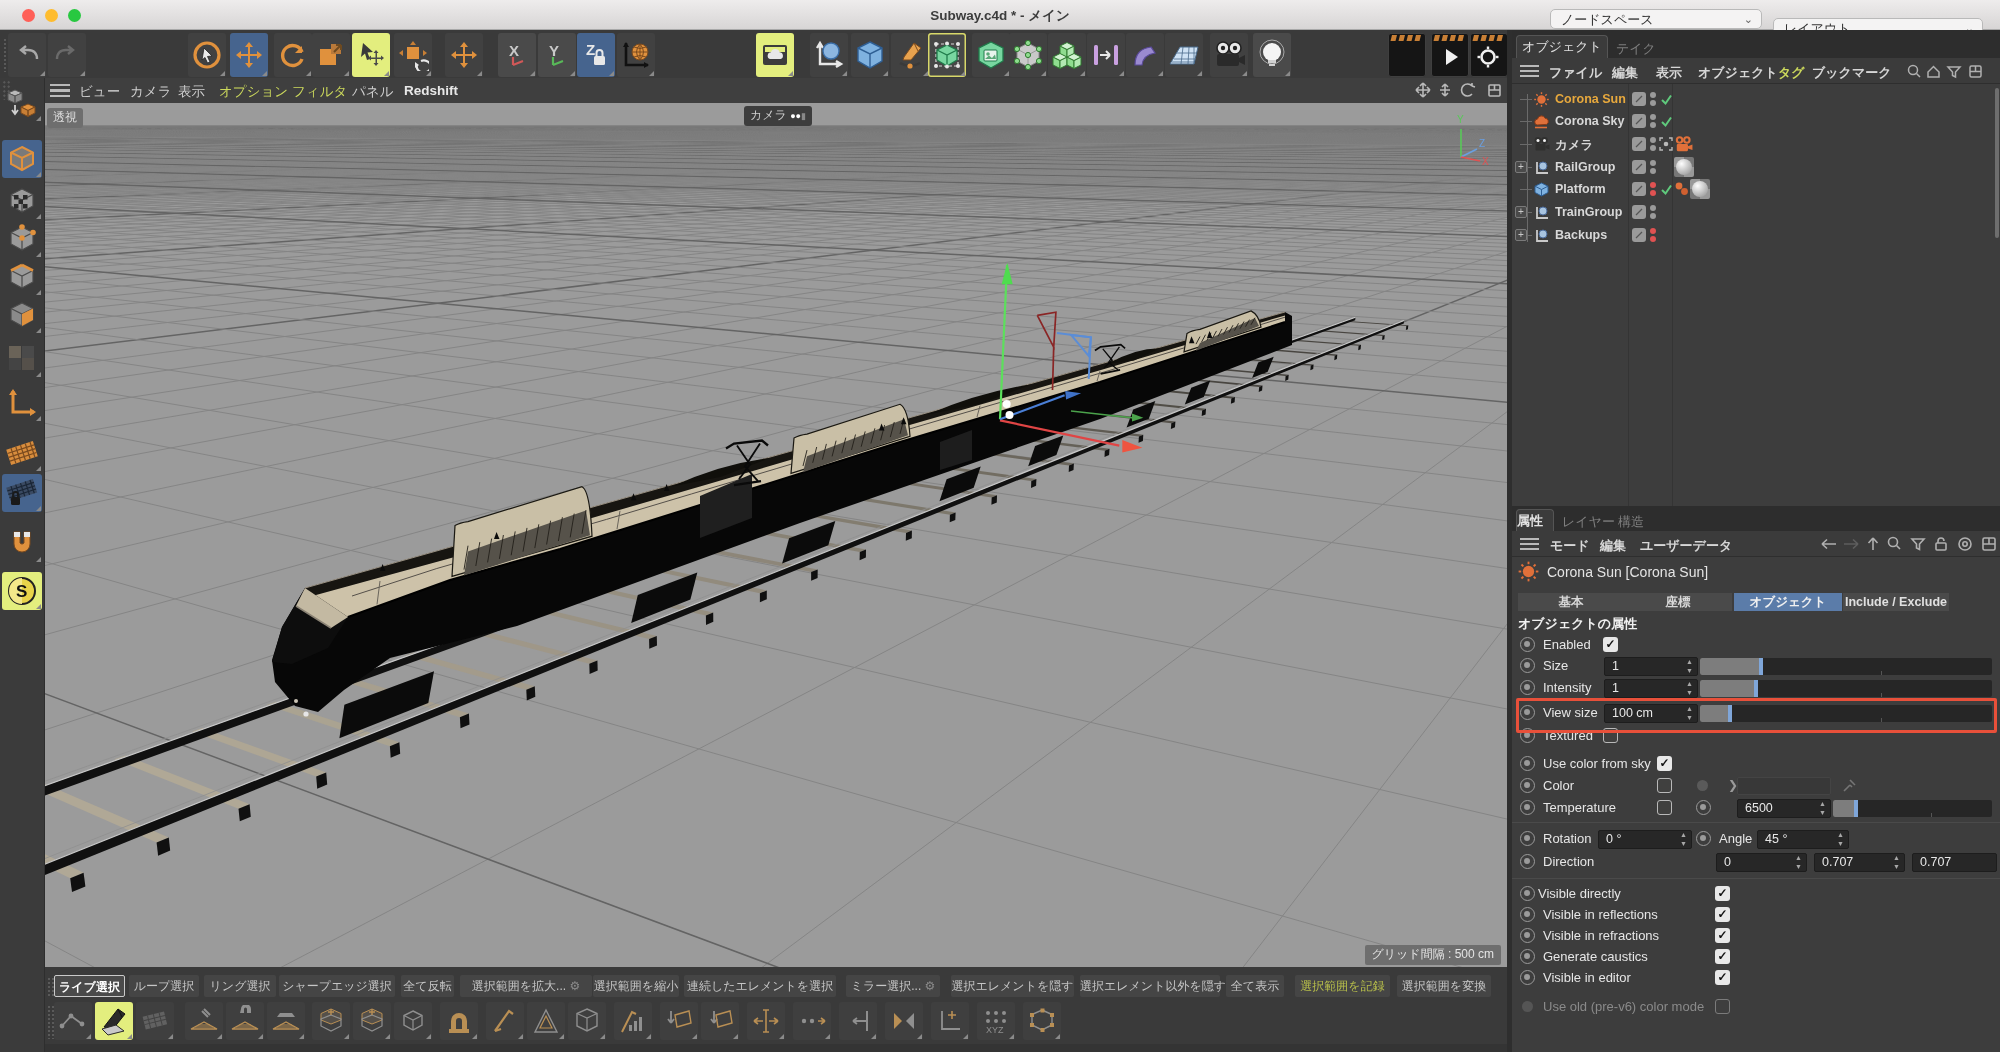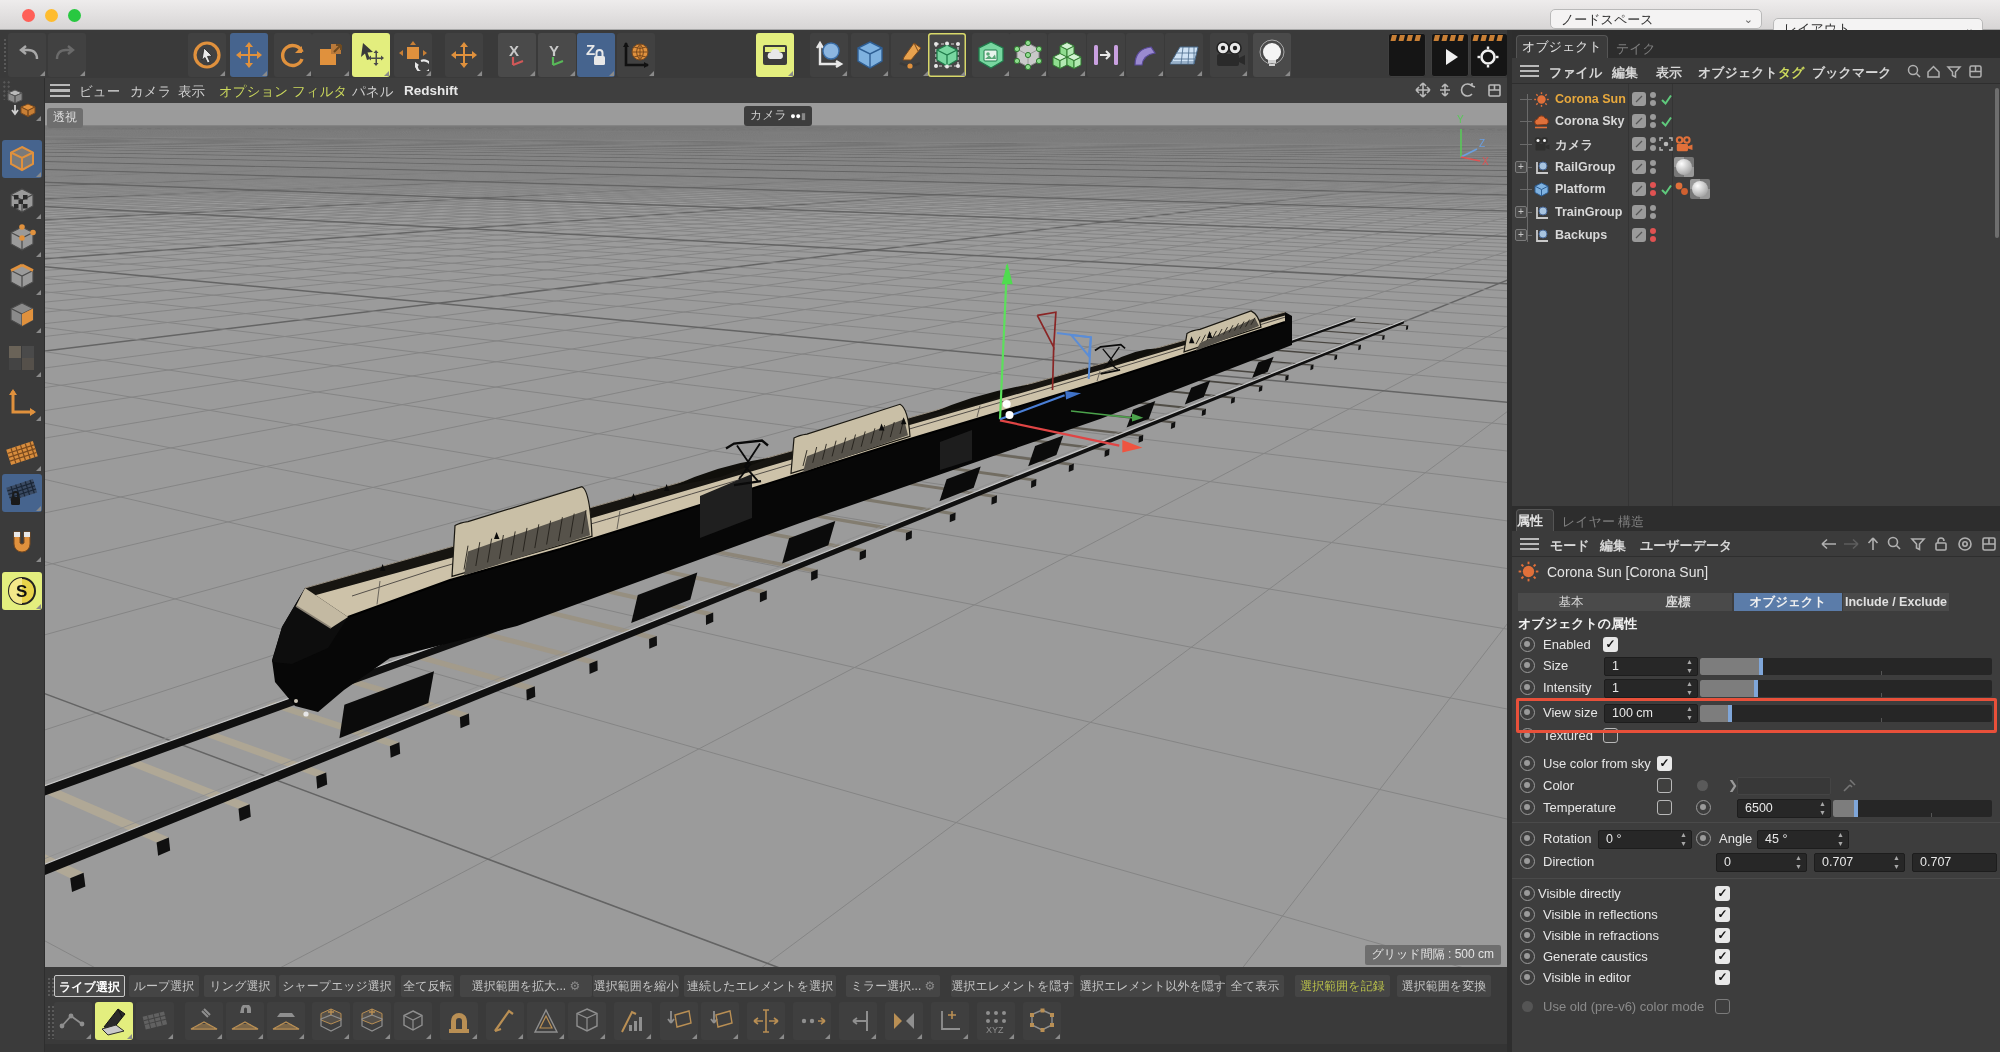--- a/index.html
+++ b/index.html
@@ -17,20 +17,21 @@
 .lbl{position:absolute;color:#e6e6e6;font-size:13px;white-space:nowrap}
 .selbtn{position:absolute;top:8px;height:22px;background:#454545;color:#c6c6c6;font-size:12px;text-align:center;line-height:22px;white-space:nowrap;border-radius:2px}
 .ibtn{position:absolute;top:35px;width:38px;height:38px;background:#3f3f3f;border-radius:3px}
 svg{display:block}
 </style></head><body>
 
 <div class="abs" style="left:0;top:0;width:2000px;height:30px;background:linear-gradient(#eeecec,#d7d5d5);border-bottom:1px solid #a8a8a8">
 <div class="abs" style="left:22px;top:9px;width:13px;height:13px;border-radius:50%;background:#ff5f57"></div>
 <div class="abs" style="left:45px;top:9px;width:13px;height:13px;border-radius:50%;background:#febc2e"></div>
 <div class="abs" style="left:68px;top:9px;width:13px;height:13px;border-radius:50%;background:#28c840"></div>
+<div class="abs" style="left:0;top:7px;width:2000px;text-align:center;font-size:13.5px;font-weight:bold;color:#3c3c3c">Subway.c4d * - メイン</div>
 <div class="abs" style="left:1550px;top:9px;width:212px;height:20px;background:#f4f3f3;border:1px solid #b9b9b9;border-radius:5px;font-size:13px;color:#333;line-height:19px;padding-left:10px">ノードスペース<span style="position:absolute;right:8px;top:0;color:#666;font-size:11px">⌄</span></div>
 <div class="abs" style="left:1773px;top:18px;width:210px;height:20px;background:#f4f3f3;border:1px solid #b9b9b9;border-radius:5px;font-size:13px;color:#333;line-height:19px;padding-left:10px">レイアウト<span style="position:absolute;right:8px;top:0;color:#666;font-size:11px">⌄</span></div>
 </div>
 <div class="abs" style="left:0;top:30px;width:1512px;height:48px;background:#3a3a3a">
 <div class="abs" style="left:3px;top:8px;width:8px;height:34px;background-image:radial-gradient(#595959 1px,transparent 1.2px);background-size:4px 4px"></div>
 <div class="tbtn corner" style="left:8px;background:#414141;">
       <svg width="28" height="28" viewBox="0 0 28 28" style="position:absolute;left:50%;top:50%;transform:translate(-50%,-50%)">
         <path d="M24 18 Q24 9 15 9 L10 9 M13 5 L8 9 L13 13" stroke="#a8a8a8" stroke-width="2.4" fill="none"></path>
       </svg>
     </div>
@@ -1539,21 +1540,21 @@
         <line x1="13.9" y1="8.5" x2="15.8" y2="8.5" stroke="#e0703a" stroke-width="1.4"></line>
         <line x1="12.3" y1="12.3" x2="13.7" y2="13.7" stroke="#e0703a" stroke-width="1.4"></line>
         <line x1="8.5" y1="13.9" x2="8.5" y2="15.8" stroke="#e0703a" stroke-width="1.4"></line>
         <line x1="4.7" y1="12.3" x2="3.3" y2="13.7" stroke="#e0703a" stroke-width="1.4"></line>
         <line x1="3.1" y1="8.5" x2="1.2" y2="8.5" stroke="#e0703a" stroke-width="1.4"></line>
         <line x1="4.7" y1="4.7" x2="3.3" y2="3.3" stroke="#e0703a" stroke-width="1.4"></line>
         <line x1="8.5" y1="3.1" x2="8.5" y2="1.2" stroke="#e0703a" stroke-width="1.4"></line>
         <line x1="12.3" y1="4.7" x2="13.7" y2="3.3" stroke="#e0703a" stroke-width="1.4"></line>
       </svg>
 <div class="abs" style="left:35px;top:7px;font-size:14px;color:#e4e4e4">Corona Sun [Corona Sun]</div>
-<div class="abs" style="left:6px;top:36px;width:106px;height:18px;background:#4a4a4a;color:#d8d8d8;font-size:12.5px;font-weight:normal;text-align:center;line-height:18px">基本</div>
+<div class="abs" style="left:6px;top:36px;width:106px;height:18px;background:#4a4a4a;color:#d8d8d8;font-size:12.5px;font-weight:bold;text-align:center;line-height:18px">基本</div>
 <div class="abs" style="left:112px;top:36px;width:108px;height:18px;background:#4a4a4a;color:#d8d8d8;font-size:12.5px;font-weight:bold;text-align:center;line-height:18px">座標</div>
 <div class="abs" style="left:222px;top:36px;width:108px;height:18px;background:#5b7ca9;color:#f0f0f0;font-size:12.5px;font-weight:bold;text-align:center;line-height:18px">オブジェクト</div>
 <div class="abs" style="left:331px;top:36px;width:106px;height:18px;background:#4a4a4a;color:#e0e0e0;font-size:12.5px;font-weight:bold;text-align:center;line-height:18px">Include / Exclude</div>
 <div class="abs" style="left:6px;top:58px;font-size:13px;font-weight:bold;color:#f0f0f0">オブジェクトの属性</div>
 <div class="radio" style="left:8px;top:80px;"></div>
 <div class="lbl" style="left:31px;top:80px;color:#e6e6e6">Enabled</div>
 <div class="chk" style="left:91px;top:80px">✓</div>
 <div class="radio" style="left:8px;top:101px;"></div>
 <div class="lbl" style="left:31px;top:101px;color:#e6e6e6">Size</div>
 <div class="field" style="left:92px;top:100px;width:94px;height:19px">1</div>

